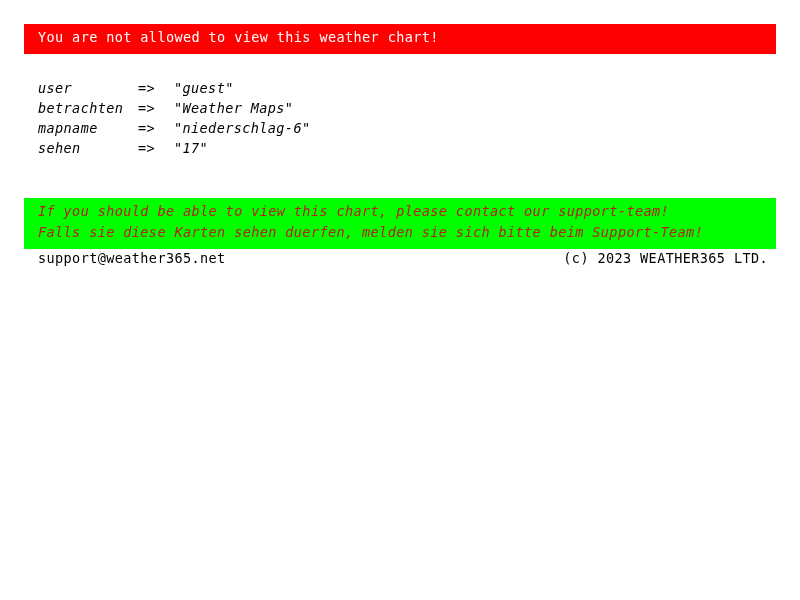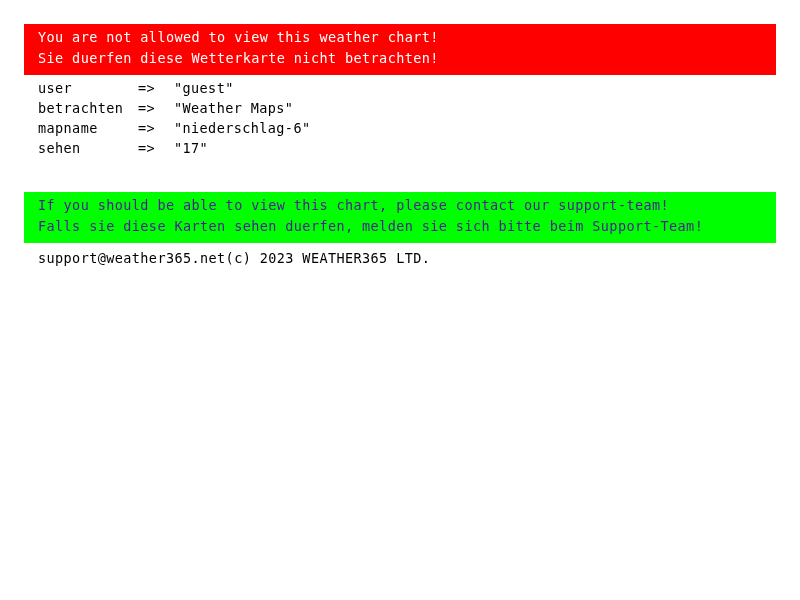--- a/index.html
+++ b/index.html
@@ -30,70 +30,72 @@
     font-size: 13.5px;
     letter-spacing: 0.4px;
     white-space: nowrap;
   }
   .banner-error {
     top: 24px;
     background: #ff0000;
     color: #ffffff;
   }
   .banner-ok {
-    top: 192px;
+    top: 198px;
     background: #00ff00;
-    color: #4c1d95;
+    color: #b91c1c;
+    font-style: italic;
   }
   .banner-line {
     display: block;
   }
   .params {
     position: absolute;
     left: 38px;
     top: 80px;
     border-collapse: collapse;
     font-size: 13.5px;
     letter-spacing: 0.4px;
+    font-style: italic;
   }
   .params td {
     padding: 0;
     height: 20px;
     vertical-align: top;
     white-space: nowrap;
   }
   .params .key {
     width: 100px;
   }
   .params .arrow {
     width: 36px;
   }
   .footer {
     position: absolute;
     left: 38px;
     top: 250px;
     width: 730px;
     display: flex;
+    justify-content: space-between;
     font-size: 13.5px;
     letter-spacing: 0.4px;
     white-space: nowrap;
   }
   .footer a {
     color: #000000;
     text-decoration: none;
   }
 </style>
 </head>
 <body>
 
 <div class="page">
 
   <div class="banner banner-error">
     <span class="banner-line">You are not allowed to view this weather chart!</span>
-    <span class="banner-line">Sie duerfen diese Wetterkarte nicht betrachten!</span>
   </div>
 
   <table class="params">
     <tbody>
       <tr>
         <td class="key">user</td>
         <td class="arrow">=&gt;</td>
         <td class="value">"guest"</td>
       </tr>
       <tr>

